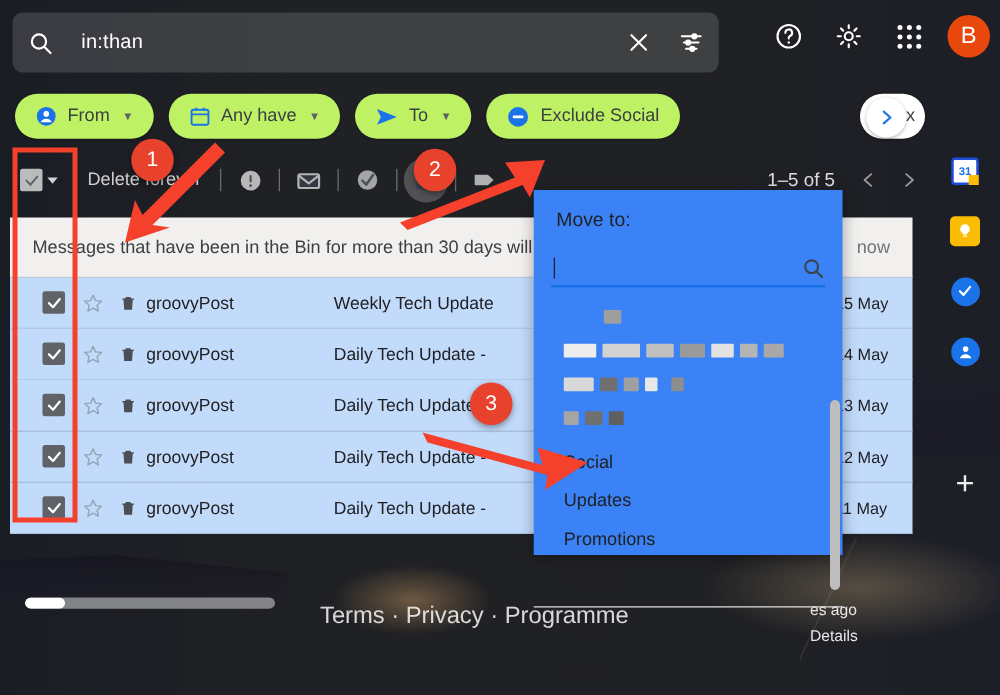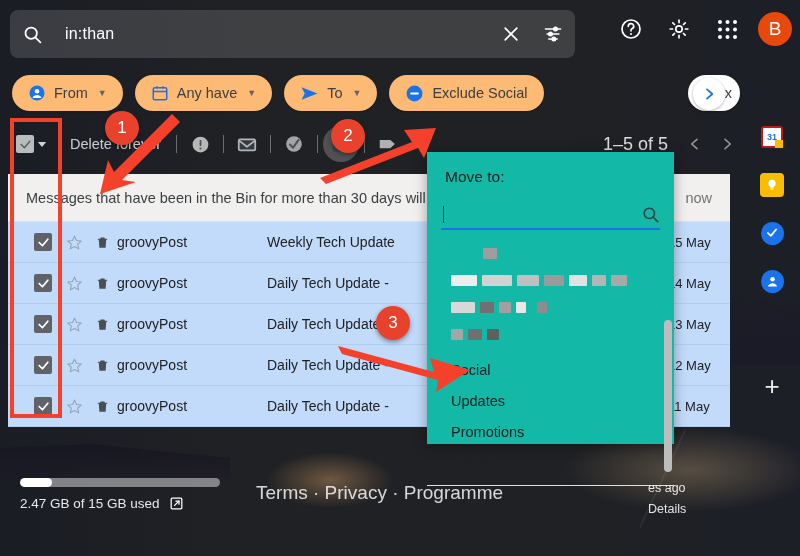--- a/index.html
+++ b/index.html
@@ -76,21 +76,21 @@
   #topright .tr-btn { width:34px; height:34px; display:flex; align-items:center; justify-content:center; border-radius:50%; }
   #avatar {
     width:34px; height:34px; border-radius:50%;
     background:#e8480b;
     color:#fff; font-size:19px; display:flex; align-items:center; justify-content:center;
   }
 
   
   #chips { position:absolute; left:12px; top:75px; display:flex; align-items:center; gap:12px; }
   .chip {
-    height:36px; background:#fdba74; border-radius:18px;
+    height:36px; background:#bef264; border-radius:18px;
     display:flex; align-items:center; gap:8px;
     padding:0 16px; color:#3c4043; font-size:14.5px;
     box-shadow:0 1px 2px rgba(0,0,0,.25);
     white-space:nowrap;
   }
   .chip .caret { font-size:9px; color:#5f6368; margin-left:2px; }
   #chip-next {
     position:absolute; left:693px; top:78px;
     width:32px; height:32px; border-radius:50%; background:#fff;
     display:flex; align-items:center; justify-content:center;
@@ -119,21 +119,21 @@
     margin-left:8px;
   }
   .cbx {
     width:18px; height:18px; border-radius:2px;
     background:rgba(240,240,240,.75);
     display:flex; align-items:center; justify-content:center;
   }
   #delete-forever {
     color:rgba(255,255,255,.78); font-size:14.5px; margin:0 10px 0 12px; white-space:nowrap;
   }
-  #pagecount { color:rgba(255,255,255,.85); font-size:18px; margin-left:auto; white-space:nowrap; }
+  #pagecount { color:rgba(255,255,255,.85); font-size:15px; margin-left:auto; white-space:nowrap; }
   .pagearrow { width:26px; height:26px; display:flex; align-items:center; justify-content:center; opacity:.55; }
 
   
   #banner {
     position:absolute; left:8px; top:174px; width:722px; height:48px;
     background:#f1f0ee;
     display:flex; align-items:center; padding:0 18px;
     color:#3c4043; font-size:14.5px;
     border-bottom:1px solid #e3e1de;
   }
@@ -165,32 +165,32 @@
   #footlinks { position:absolute; left:256px; top:482px; color:rgba(255,255,255,.82); font-size:19px; white-space:nowrap; }
   #lastact { position:absolute; left:648px; top:478px; color:rgba(255,255,255,.88); font-size:12.5px; line-height:21px; white-space:nowrap; }
 
   
   #sidepanel {
     position:absolute; right:0; top:112px; width:56px; height:444px;
     display:flex; flex-direction:column; align-items:center; gap:22px; padding-top:12px;
   }
   #sidepanel .sp { width:26px; height:26px; display:flex; align-items:center; justify-content:center; }
   .sp-cal { width:22px; height:22px; border-radius:3px; background:#fff; position:relative;
-            border:2px solid #b91c1c; display:flex; align-items:center; justify-content:center;
+            border:2px solid #1d4ed8; display:flex; align-items:center; justify-content:center;
             font-size:9px; color:#1a73e8; font-weight:bold; }
   .sp-cal::after { content:""; position:absolute; right:-2px; bottom:-2px; width:8px; height:8px; background:#fbbc04; }
   .sp-keep { width:24px; height:24px; border-radius:4px; background:#fbbc04; display:flex; align-items:center; justify-content:center; }
   .sp-tasks { width:23px; height:23px; border-radius:50%; background:#1a73e8; display:flex; align-items:center; justify-content:center; }
   .sp-contacts { width:23px; height:23px; border-radius:50%; background:#1a73e8; display:flex; align-items:center; justify-content:center; }
   #sp-plus { margin-top:60px; color:rgba(255,255,255,.92); font-size:26px; line-height:20px; }
 
   
   #moveto {
     position:absolute; left:427px; top:152px; width:247px; height:292px;
-    background:#14b8a6;
+    background:#3b82f6;
     box-shadow:0 2px 12px rgba(0,0,0,.35);
     z-index:40;
   }
   #moveto .mt-title { padding:16px 18px 2px; font-size:15.5px; color:#202124; }
   #mt-search {
     margin:12px 14px 0; height:30px;
     border-bottom:2px solid #1a73e8;
     display:flex; align-items:center; justify-content:space-between;
   }
   #mt-caret { width:1px; height:17px; background:#202124; margin-left:2px; }
@@ -530,30 +530,20 @@
     </span>
     <span class="sender">groovyPost</span>
     <span class="subject">Daily Tech Update -</span>
     <span class="date">11 May</span>
   </div>
 </div>
 
 <div id="storage">
   <div id="sbar">
     <div id="sfill" style="width: 32px;"></div>
-  </div>
-  <div id="storagetext">
-    <span>2.47 GB of 15 GB used</span>
-    <span class="ic">
-      <svg width="15" height="15" viewBox="0 0 24 24" fill="none" stroke="#ffffff" stroke-width="2" stroke-linecap="round" stroke-linejoin="round">
-        <rect x="3.5" y="3.5" width="17" height="17" rx="1.5"></rect>
-          <line x1="9" y1="15" x2="16" y2="8"></line>
-          <polyline points="11,8 16,8 16,13"></polyline>
-      </svg>
-    </span>
   </div>
 </div>
 <div id="footlinks">Terms · Privacy · Programme</div>
 <div id="lastact">
   <div>es ago</div>
   <div>Details</div>
 </div>
 
 <div id="sidepanel">
   <div class="sp">

